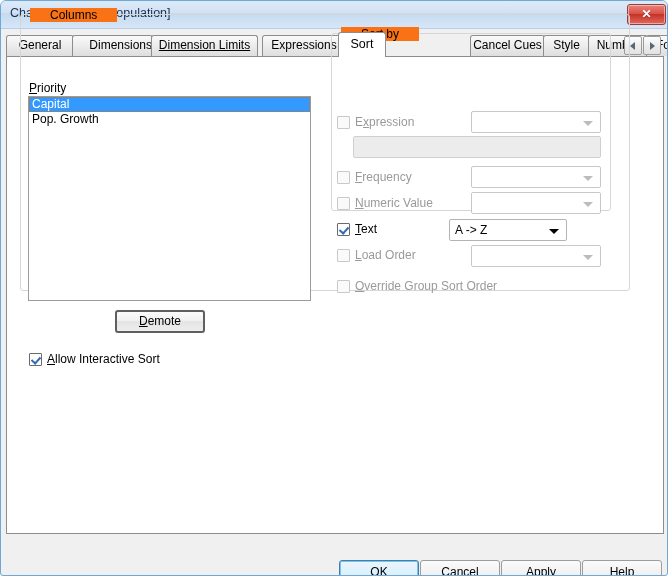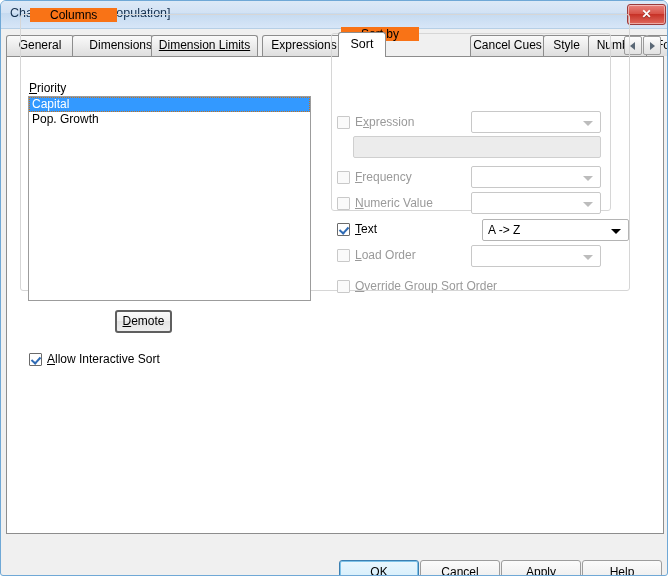--- a/index.html
+++ b/index.html
@@ -226,21 +226,21 @@
     border: 2px solid #5f5f5f;
   }
   .btn.default {
     border: 1px solid #3c7fb1;
     background: linear-gradient(to bottom, #eaf6fd 0%, #d9f0fc 48%, #bee6fd 50%, #a7d9f5 100%);
     box-shadow: 0 0 0 1px #7ec2e8 inset;
   }
   .btn .acc { text-decoration: underline; }
 
   #btn-promote { left: 27px; top: 309px; width: 77px; height: 23px; line-height: 21px; }
-  #btn-demote  { left: 114px; top: 309px; width: 57px; height: 23px; line-height: 19px; }
+  #btn-demote  { left: 114px; top: 309px; width: 90px; height: 23px; line-height: 19px; }
 
   
   .cbrow {
     position: absolute;
     height: 16px;
   }
   .cbox {
     position: absolute;
     left: 0;
     top: 1px;
@@ -444,21 +444,21 @@
   </div>
   <div class="combo disabled" style="left:470px; top:191px; width:130px;">
     <span class="cval"></span>
     <span class="carrow"></span>
   </div>
 
   <div class="cbrow" style="left:336px; top:221px;">
     <span class="cbox checked"></span>
     <span class="cbtext"><span class="acc">T</span>ext</span>
   </div>
-  <div class="combo" style="left:481px; top:218px; width:147px;">
+  <div class="combo" style="left:448px; top:218px; width:118px;">
     <span class="cval">A -&gt; Z</span>
     <span class="carrow"></span>
   </div>
 
   <div class="cbrow disabled" style="left:336px; top:247px;">
     <span class="cbox disabled"></span>
     <span class="cbtext"><span class="acc">L</span>oad Order</span>
   </div>
   <div class="combo disabled" style="left:470px; top:244px; width:130px;">
     <span class="cval"></span>

